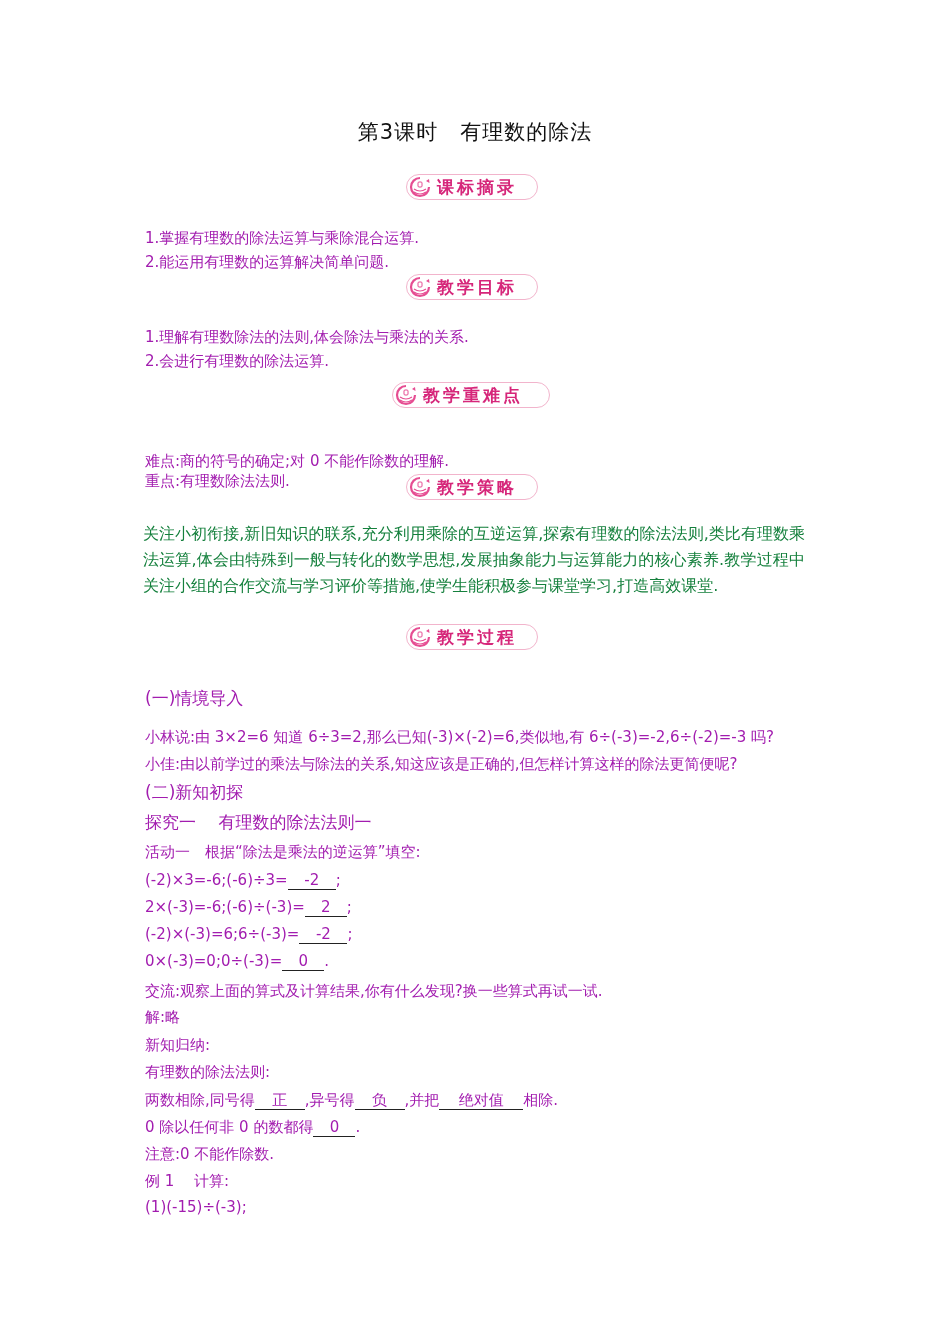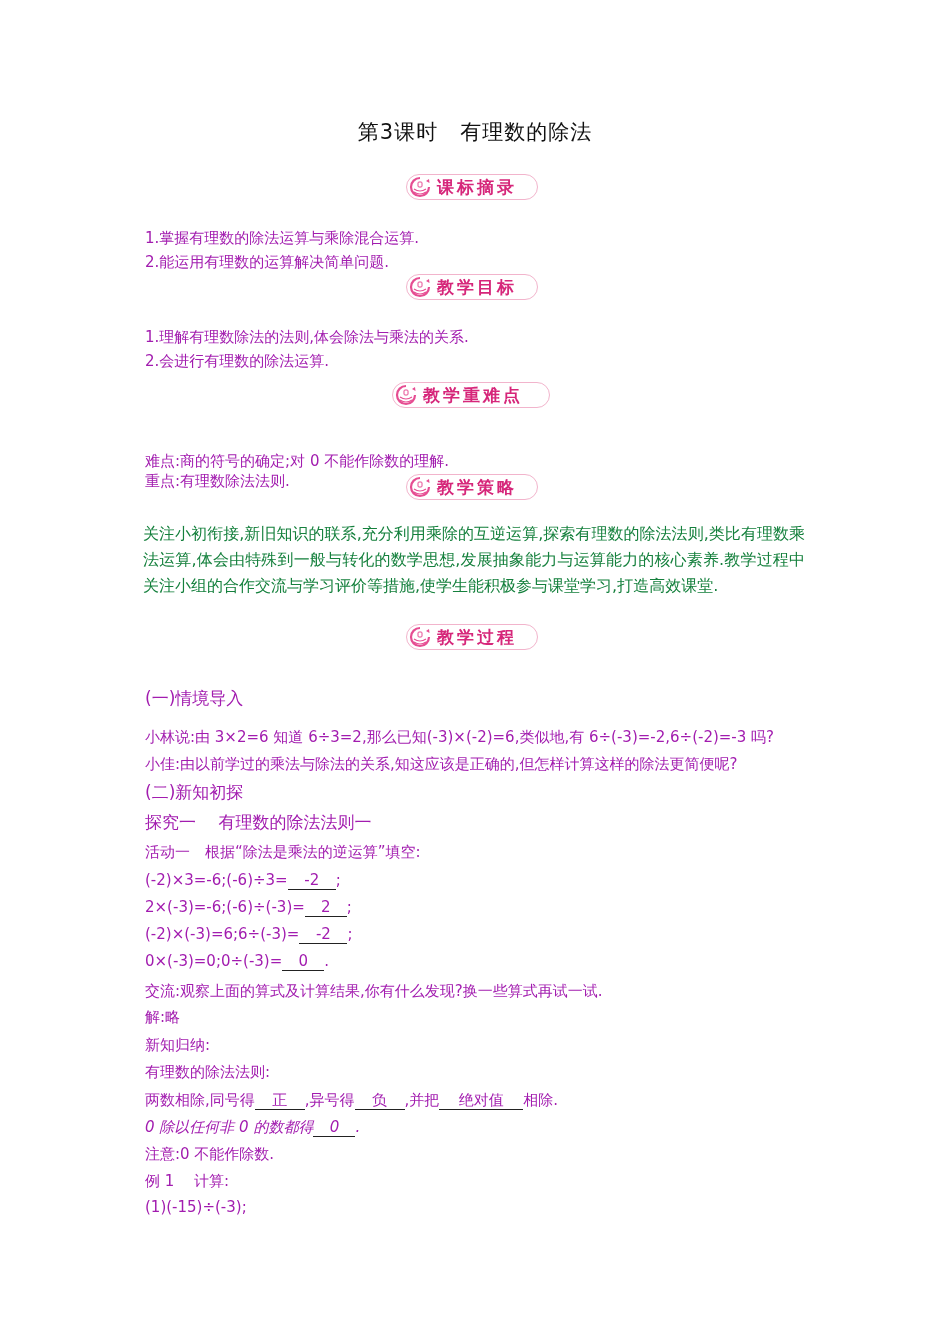--- a/index.html
+++ b/index.html
@@ -130,21 +130,21 @@
 
   <div class="line" style="top:981px;">交流:观察上面的算式及计算结果,你有什么发现?换一些算式再试一试.</div>
   <div class="line" style="top:1007px;">解:略</div>
   <div class="line" style="top:1035px;">新知归纳:</div>
   <div class="line" style="top:1062px;">有理数的除法法则:</div>
 
   <div class="line" style="top:1090px;">
     <span>两数相除,同号得</span><span class="blank" style="width:46px;">正</span><span>,异号得</span><span class="blank" style="width:46px;">负</span><span>,并把</span><span class="blank" style="width:80px;">绝对值</span><span>相除.</span>
   </div>
 
-  <div class="line" style="top:1117px;font-style:italic;">
+  <div class="line" style="top:1117px;">
     <span>0 除以任何非 0 的数都得</span><span class="blank" style="width:38px;">0</span><span>.</span>
   </div>
 
   <div class="line" style="top:1144px;">注意:0 不能作除数.</div>
   <div class="line" style="top:1171px;">例 1　 计算:</div>
   <div class="line" style="top:1197px;">(1)(-15)÷(-3);</div>
 
 </div>
 
 </body></html>

